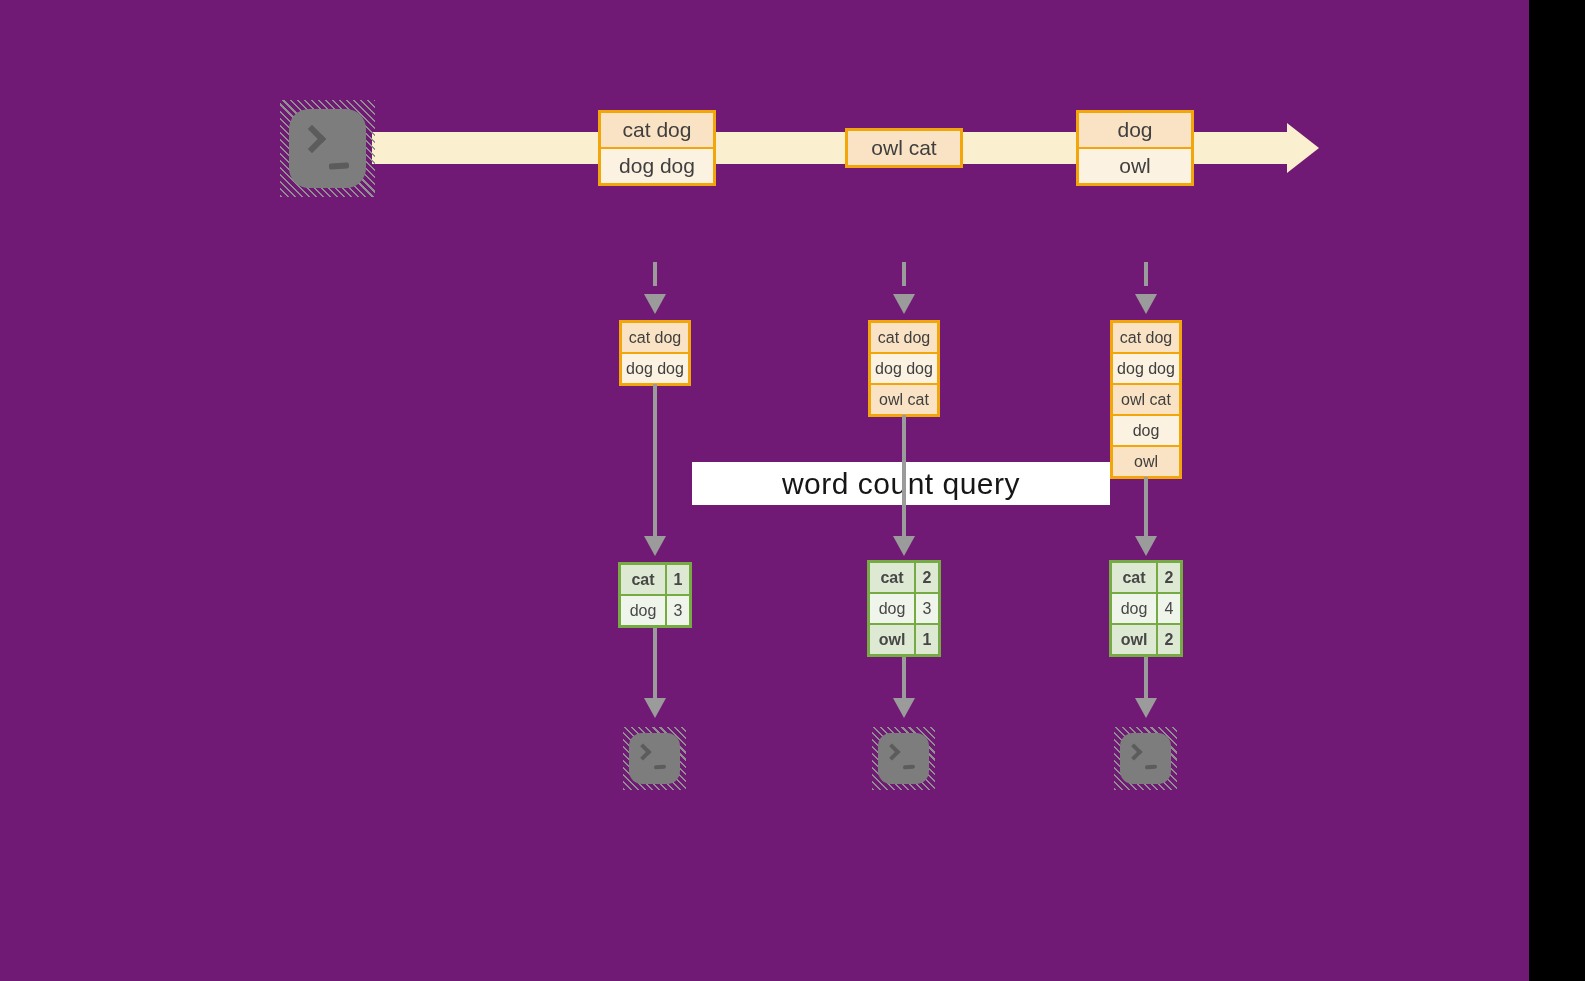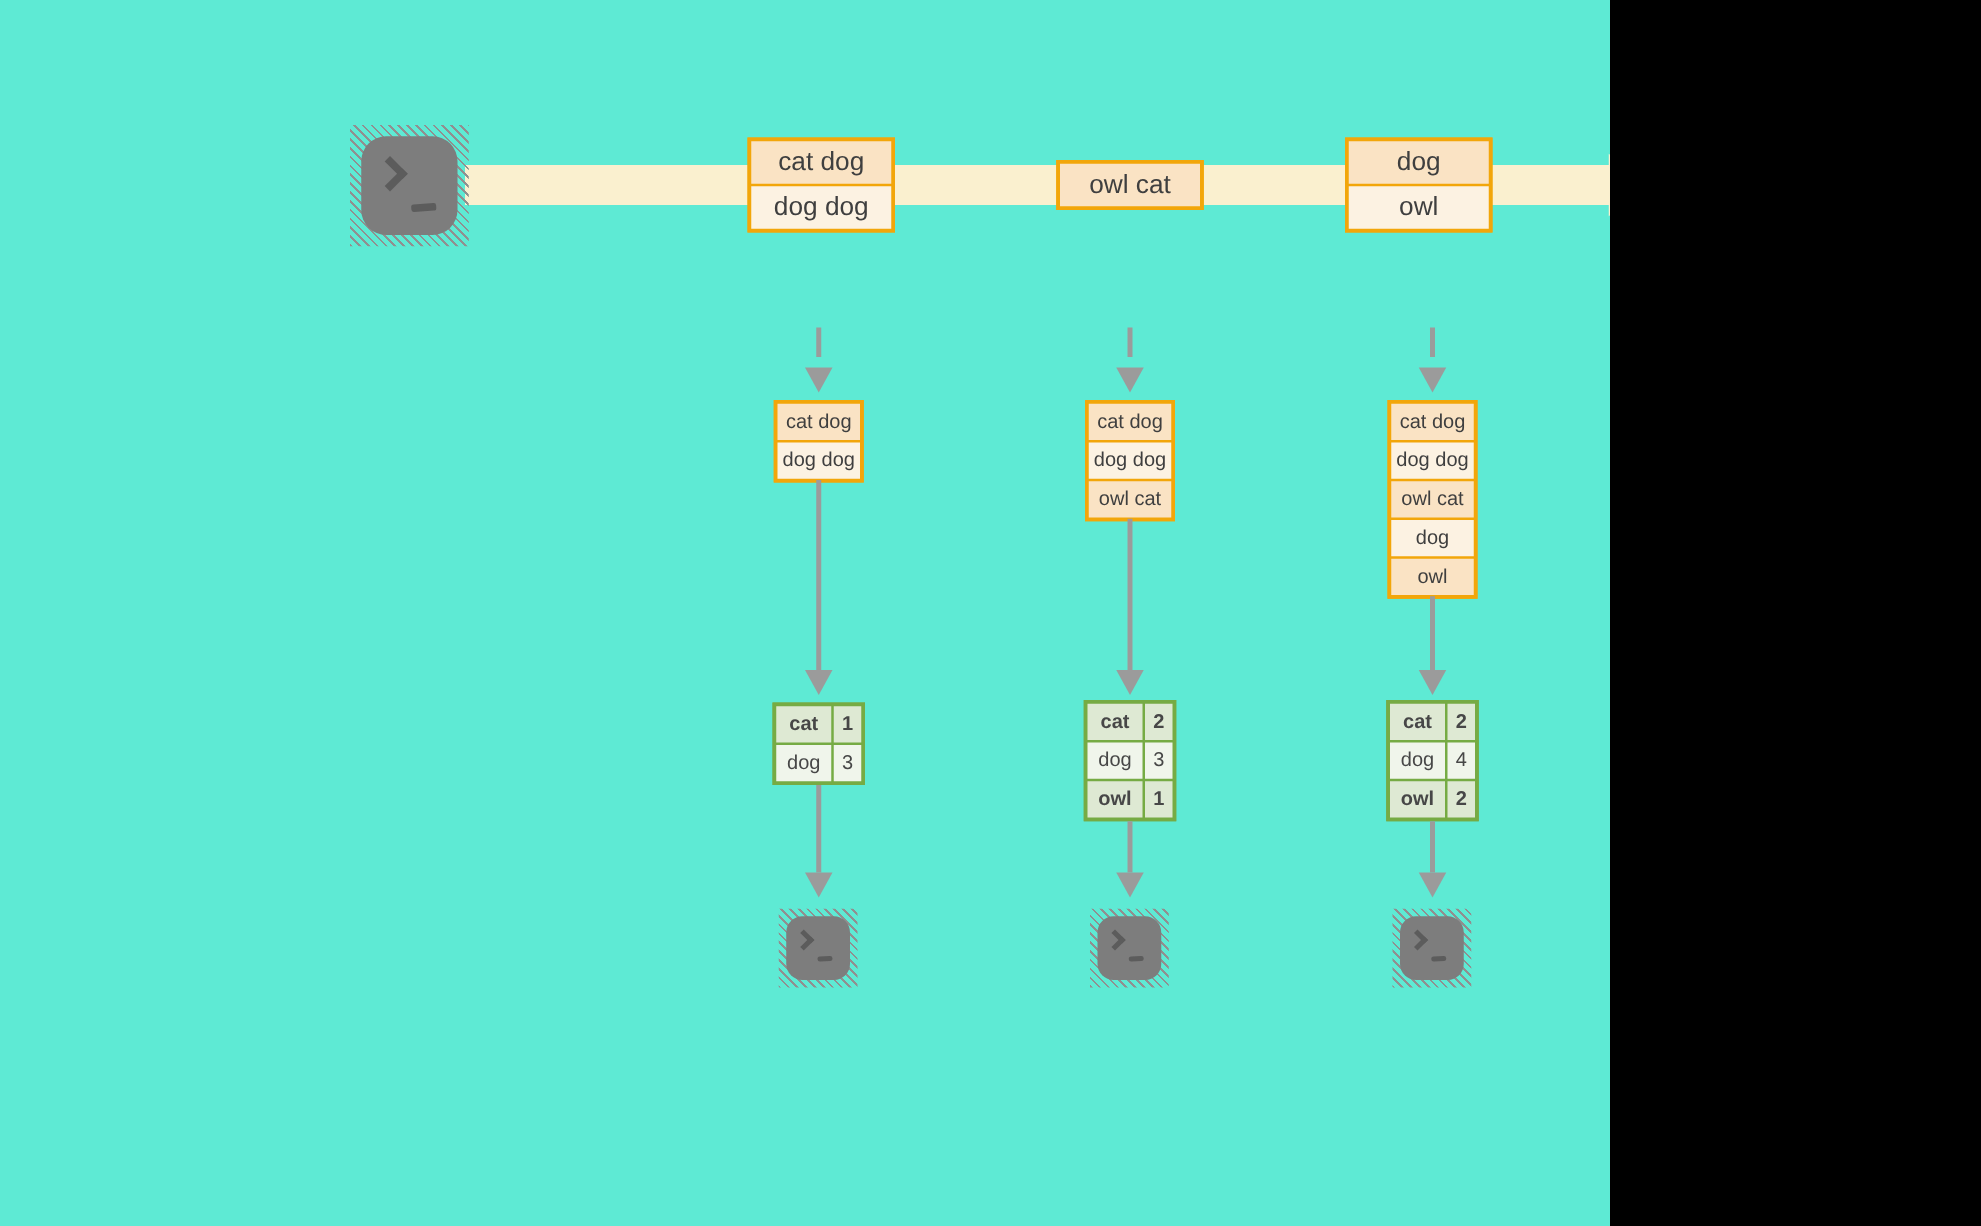--- a/index.html
+++ b/index.html
@@ -1,17 +1,17 @@
 <!DOCTYPE html>
 <html><head>
 <meta charset="utf-8">
 <style>
   html,body{margin:0;padding:0;background:#000;}
-  .stage{position:relative;width:1288px;height:981px;background:#5eead4;overflow:hidden;
-         font-family:"Liberation Sans", sans-serif;color:#3f3f3f;}
+  .stage{position:relative;width:1509px;height:981px;background:#701a75;overflow:hidden;
+         font-family:"Liberation Sans", sans-serif;color:#3f3f3f;padding-left:20px;}
 
   
   .stream-band{position:absolute;left:372px;top:132px;width:916px;height:32px;background:#FAF0CF;z-index:1;}
   .stream-head{position:absolute;left:1287px;top:123px;width:0;height:0;
                border-top:25px solid transparent;border-bottom:25px solid transparent;
                border-left:32px solid #FAF0CF;z-index:1;}
 
   
   .obox{position:absolute;display:flex;flex-direction:column;gap:2px;
         background:#F2A60A;border:3px solid #F2A60A;box-sizing:content-box;z-index:4;}
@@ -96,20 +96,21 @@
     <div class="ocell peach">owl cat</div>
   </div>
   <div class="obox obox-sm" style="left:1110px;top:320px;width:66px">
     <div class="ocell peach">cat dog</div>
     <div class="ocell cream">dog dog</div>
     <div class="ocell peach">owl cat</div>
     <div class="ocell cream">dog</div>
     <div class="ocell peach">owl</div>
   </div>
 
+  <div class="banner">word count query</div>
 
   <div class="vline" style="left:653px;top:384px;height:152px"></div>
   <div class="ahead" style="left:644px;top:536px"></div>
   <div class="vline" style="left:902px;top:415px;height:121px"></div>
   <div class="ahead" style="left:893px;top:536px"></div>
   <div class="vline" style="left:1144px;top:477px;height:59px"></div>
   <div class="ahead" style="left:1135px;top:536px"></div>
 
   <div class="gtable" style="left:618px;top:562px">
     <div class="gcell r0">cat</div>

